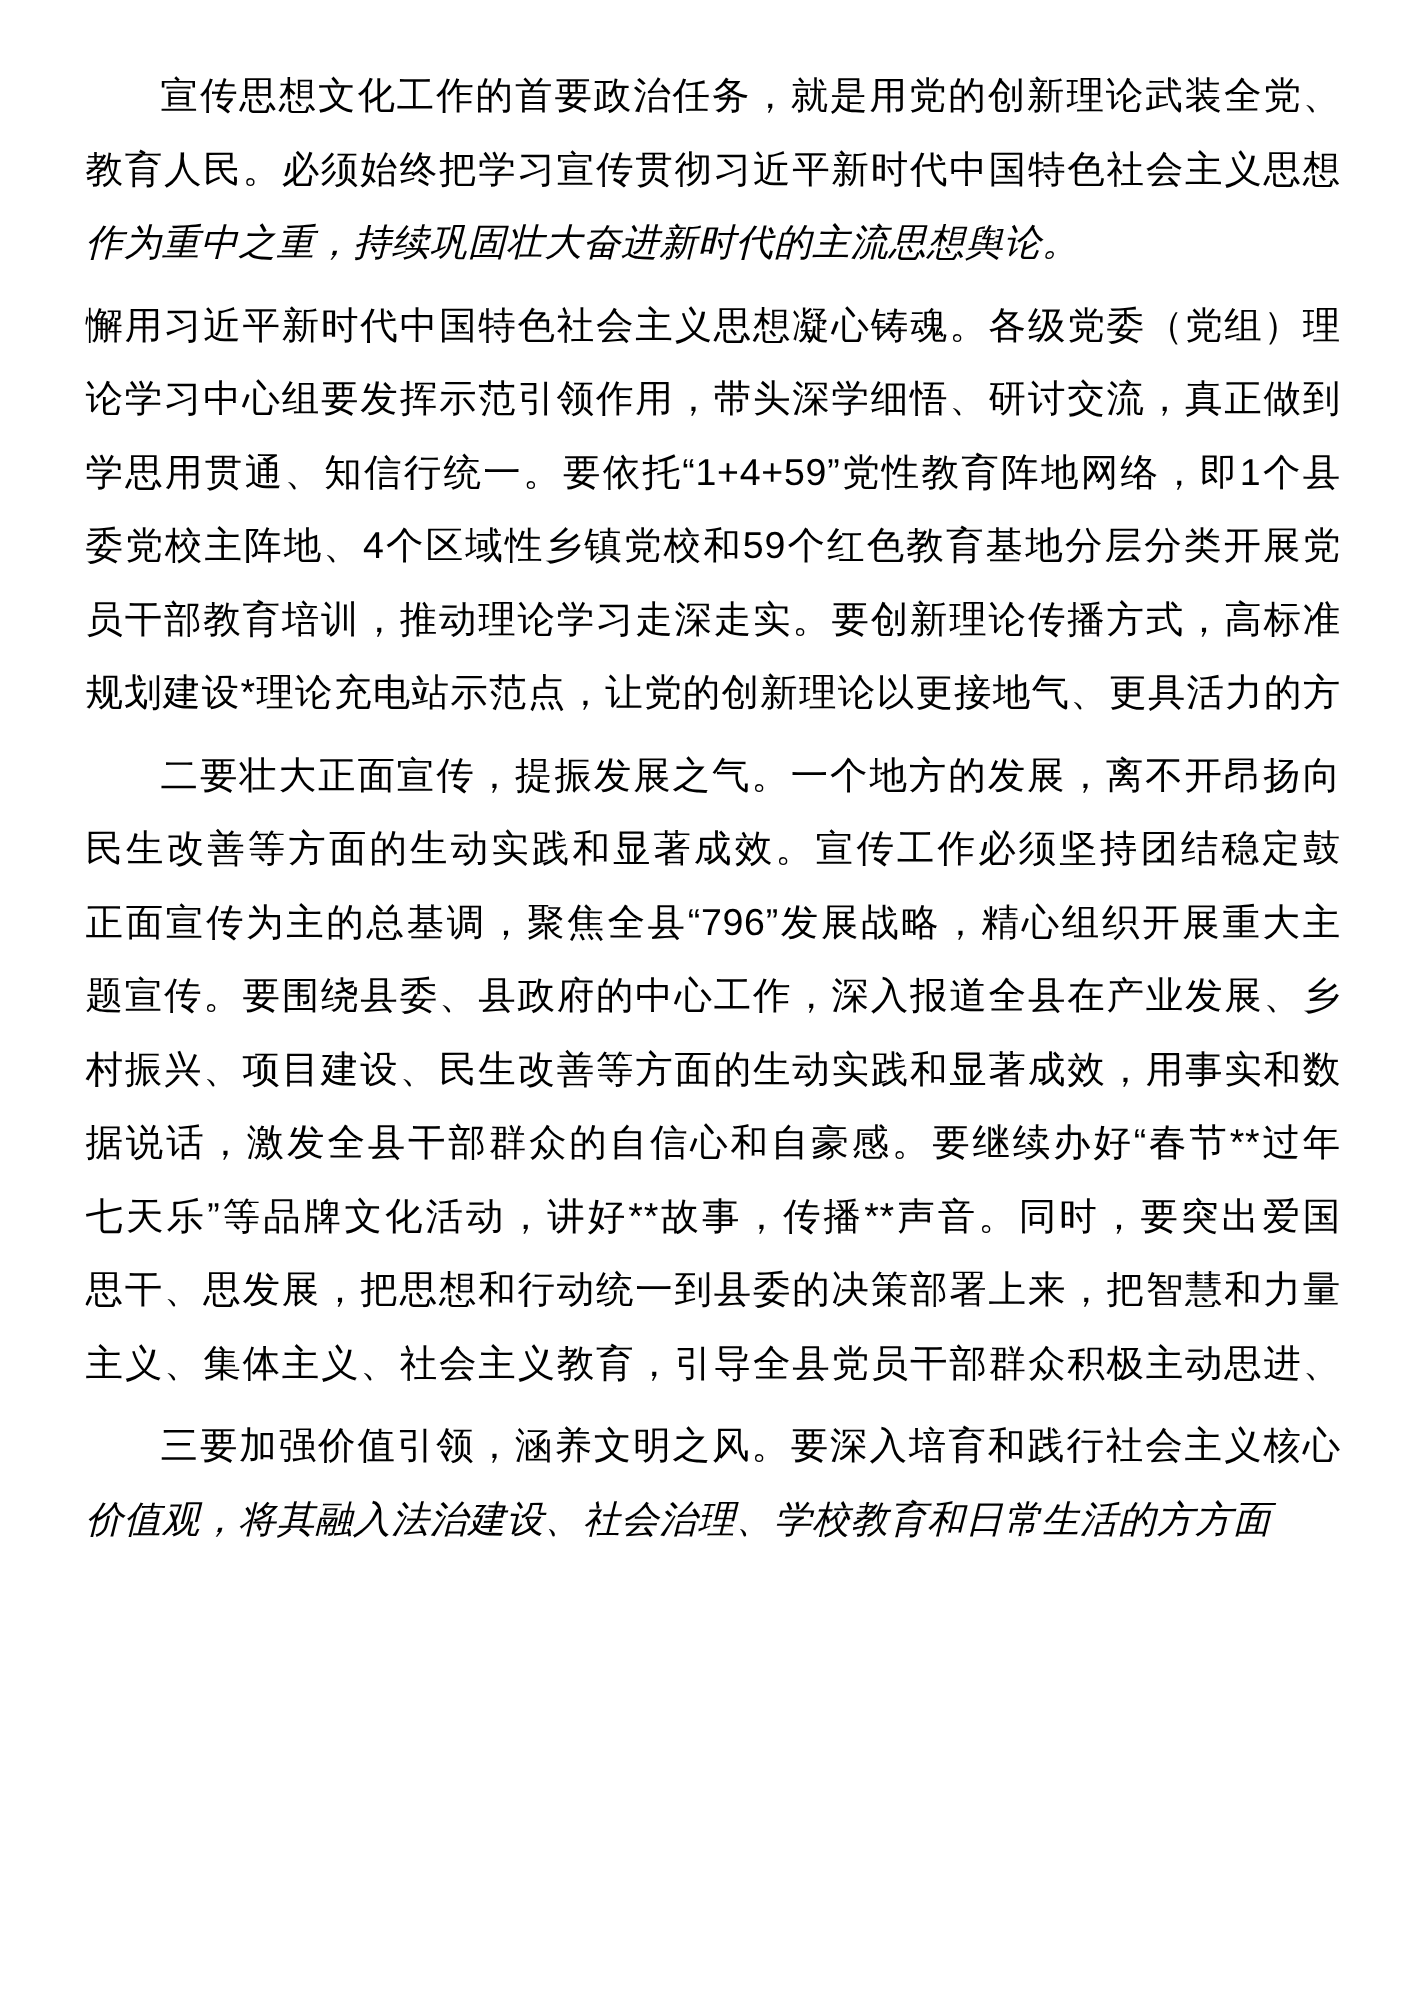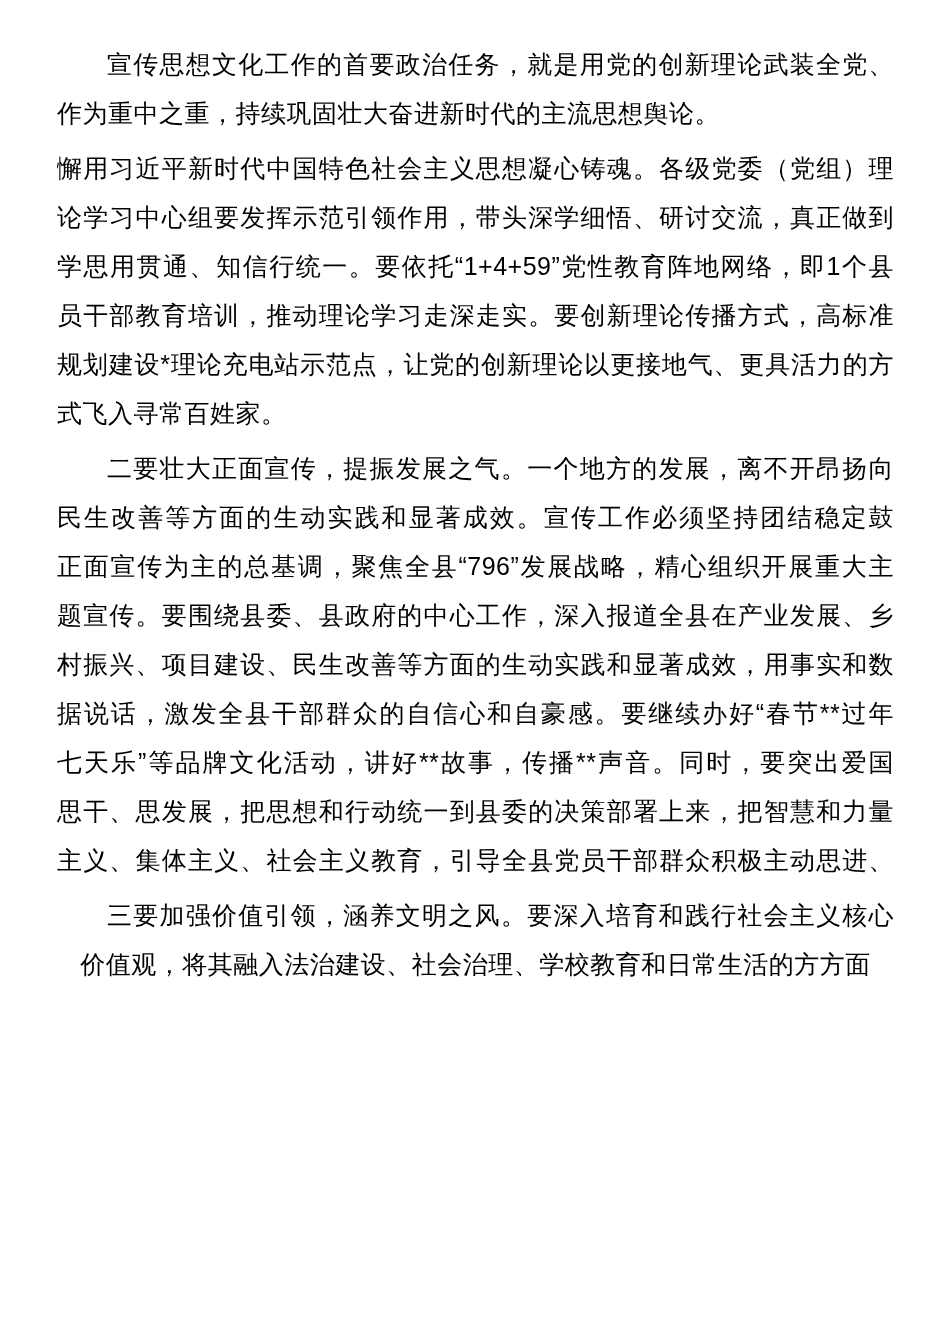--- a/index.html
+++ b/index.html
@@ -31,39 +31,41 @@
     line-height: 49px;
     overflow: hidden;
     text-align: justify;
     text-align-last: justify;
     letter-spacing: 0.5px;
   }
   .line-first {
     text-indent: 2em;
   }
   .line-last {
-    text-align: center;
+    text-align: left;
     text-align-last: left;
+    font-style: italic;
   }
 </style>
 </head>
 <body>
 
 <div class="page">
   <div class="paragraph">
       <div class="line line-first">宣传思想文化工作的首要政治任务，就是用党的创新理论武装全党、</div>
+      <div class="line">教育人民。必须始终把学习宣传贯彻习近平新时代中国特色社会主义思想</div>
       <div class="line line-last">作为重中之重，持续巩固壮大奋进新时代的主流思想舆论。</div>
     </div>
   <div class="paragraph">
       <div class="line">懈用习近平新时代中国特色社会主义思想凝心铸魂。各级党委（党组）理</div>
       <div class="line">论学习中心组要发挥示范引领作用，带头深学细悟、研讨交流，真正做到</div>
       <div class="line">学思用贯通、知信行统一。要依托“1+4+59”党性教育阵地网络，即1个县</div>
+      <div class="line">委党校主阵地、4个区域性乡镇党校和59个红色教育基地分层分类开展党</div>
       <div class="line">员干部教育培训，推动理论学习走深走实。要创新理论传播方式，高标准</div>
       <div class="line">规划建设*理论充电站示范点，让党的创新理论以更接地气、更具活力的方</div>
-      <div class="line line-last">式飞入寻常百姓家。</div>
     </div>
   <div class="paragraph">
       <div class="line line-first">二要壮大正面宣传，提振发展之气。一个地方的发展，离不开昂扬向</div>
       <div class="line">民生改善等方面的生动实践和显著成效。宣传工作必须坚持团结稳定鼓劲、</div>
       <div class="line">正面宣传为主的总基调，聚焦全县“796”发展战略，精心组织开展重大主</div>
       <div class="line">题宣传。要围绕县委、县政府的中心工作，深入报道全县在产业发展、乡</div>
       <div class="line">村振兴、项目建设、民生改善等方面的生动实践和显著成效，用事实和数</div>
       <div class="line">据说话，激发全县干部群众的自信心和自豪感。要继续办好“春节**过年</div>
       <div class="line">七天乐”等品牌文化活动，讲好**故事，传播**声音。同时，要突出爱国</div>
       <div class="line">思干、思发展，把思想和行动统一到县委的决策部署上来，把智慧和力量</div>

